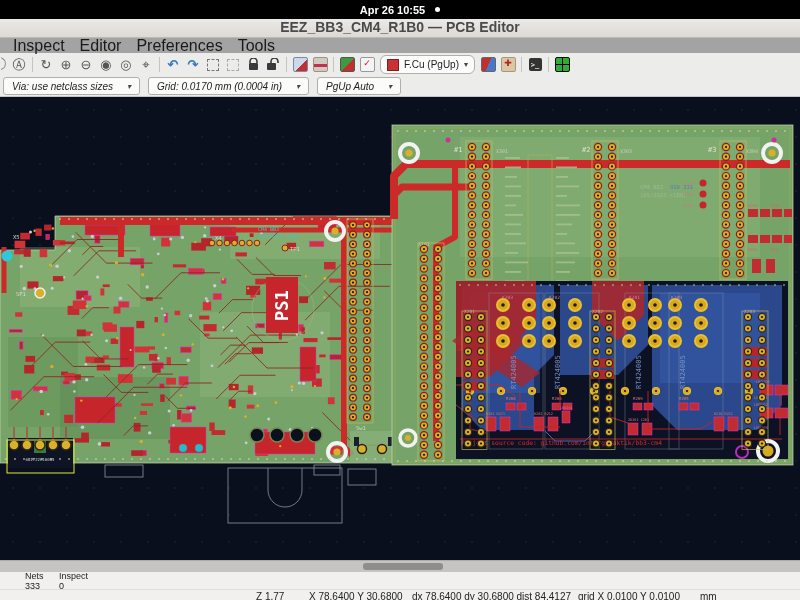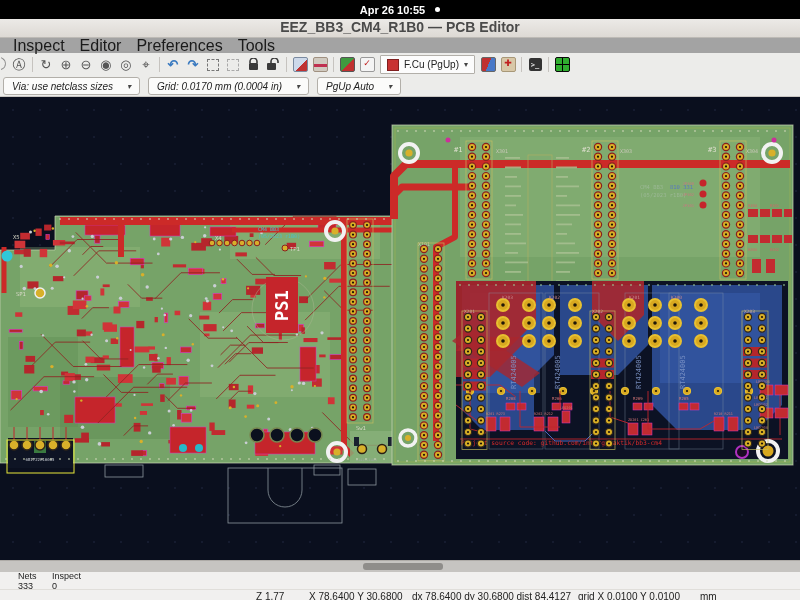--- a/index.html
+++ b/index.html
@@ -29,35 +29,35 @@
   .i-clean{background:linear-gradient(135deg,#3f9a3f 50%,#c03030 50%);border:1px solid #555;}
   .i-check{background:#f4f4f4;border:1px solid #999;color:#c02020;font-size:9px;line-height:11px;text-align:center;}
   .i-contrast{background:linear-gradient(115deg,#c03030 50%,#4878c8 50%);border:1px solid #666;}
   .i-net{background:#d8c8a8;border:1px solid #a89878;color:#c02020;font-size:9px;line-height:11px;text-align:center;}
   .i-console{background:#333;color:#e8e8e8;font:bold 7px "DejaVu Sans Mono",monospace;display:flex;align-items:center;justify-content:center;}
   .i-calc{border:1px solid #0a0a0a;background:
       linear-gradient(#000,#000) 50% 0/1px 100% no-repeat,
       linear-gradient(#000,#000) 0 50%/100% 1px no-repeat,#2fae2f;}
   .partial{width:8px;height:19px;overflow:hidden;color:#888;font-size:13px;}
   .partial i{font-style:normal;margin-left:-9px;display:block;}
-  .combo{height:17px;background:#fcfcfc;border:1px solid #b2afa9;border-radius:1px;display:flex;
+  .combo{height:17px;background:#fcfcfc;border:1px solid #b2afa9;border-radius:6px;display:flex;
          align-items:center;font-size:10px;color:#222;padding:0 6px;gap:5px;margin:0 3px;flex:0 0 auto;}
   .swatch{width:10px;height:10px;background:#c83232;border:1px solid #801f1f;}
   .arrow{font-size:8px;color:#444;}
   .toolbar2{height:20px;display:flex;align-items:center;gap:8px;padding-left:3px;background:#ececea;
             border-bottom:1px solid #c9c6c2;font-style:italic;}
   .dd{height:16px;background:#fbfbfa;border:1px solid #b2afa9;border-radius:3px;display:flex;align-items:center;
       font-size:10px;color:#222;padding:0 8px;gap:14px;}
   
   .canvas{position:relative;width:800px;height:463px;background:#0a0f1e;}
   
   .hscroll{height:11px;background:#c6c4c1;border-top:1px solid #aeaba7;position:relative;}
   .hthumb{position:absolute;left:363px;top:2px;width:80px;height:7px;background:#8f8d8a;border-radius:3px;}
   .srow1{height:17px;background:#f1f0ef;position:relative;font-size:9px;color:#222;}
-  .stat{position:absolute;top:0;line-height:8px;}
+  .stat{position:absolute;top:0;line-height:8px;margin-left:7px;}
   .stat .v{margin-top:2px;}
   .srow2{height:14px;background:#f1f0ef;border-top:1px solid #e0deda;position:relative;font-size:10px;color:#222;}
   .srow2 span{position:absolute;top:1px;white-space:nowrap;}
   text{font-family:"DejaVu Sans Mono",monospace;}
 </style>
 </head>
 <body>
 
 <div class="app">
 

